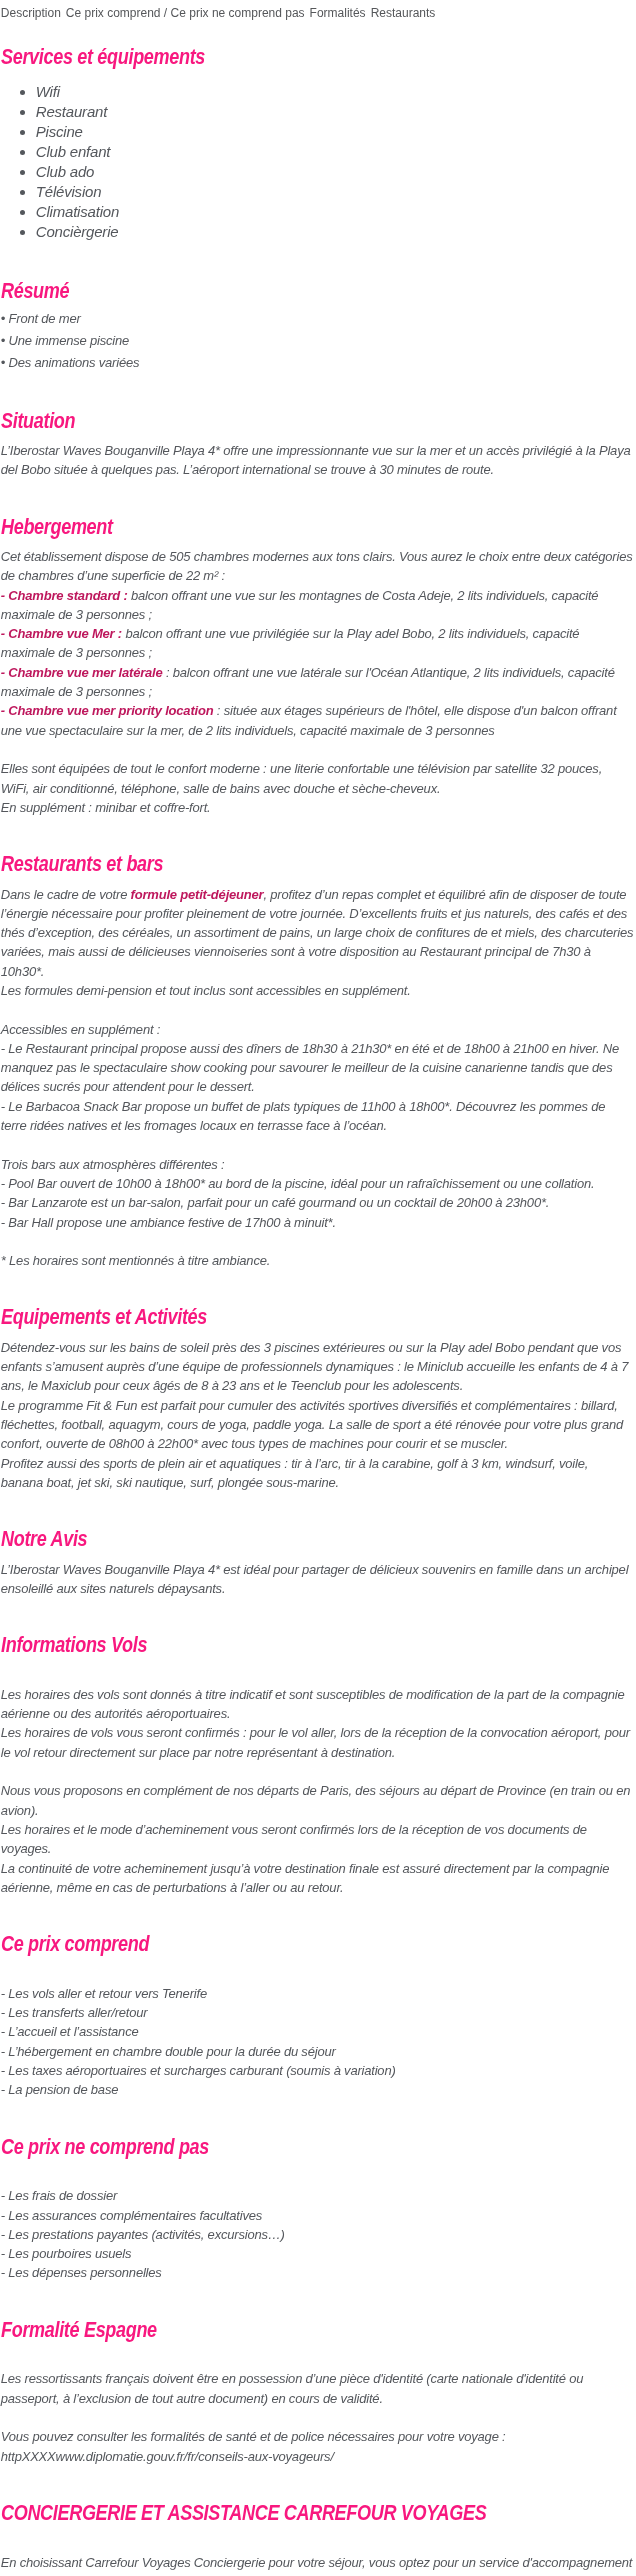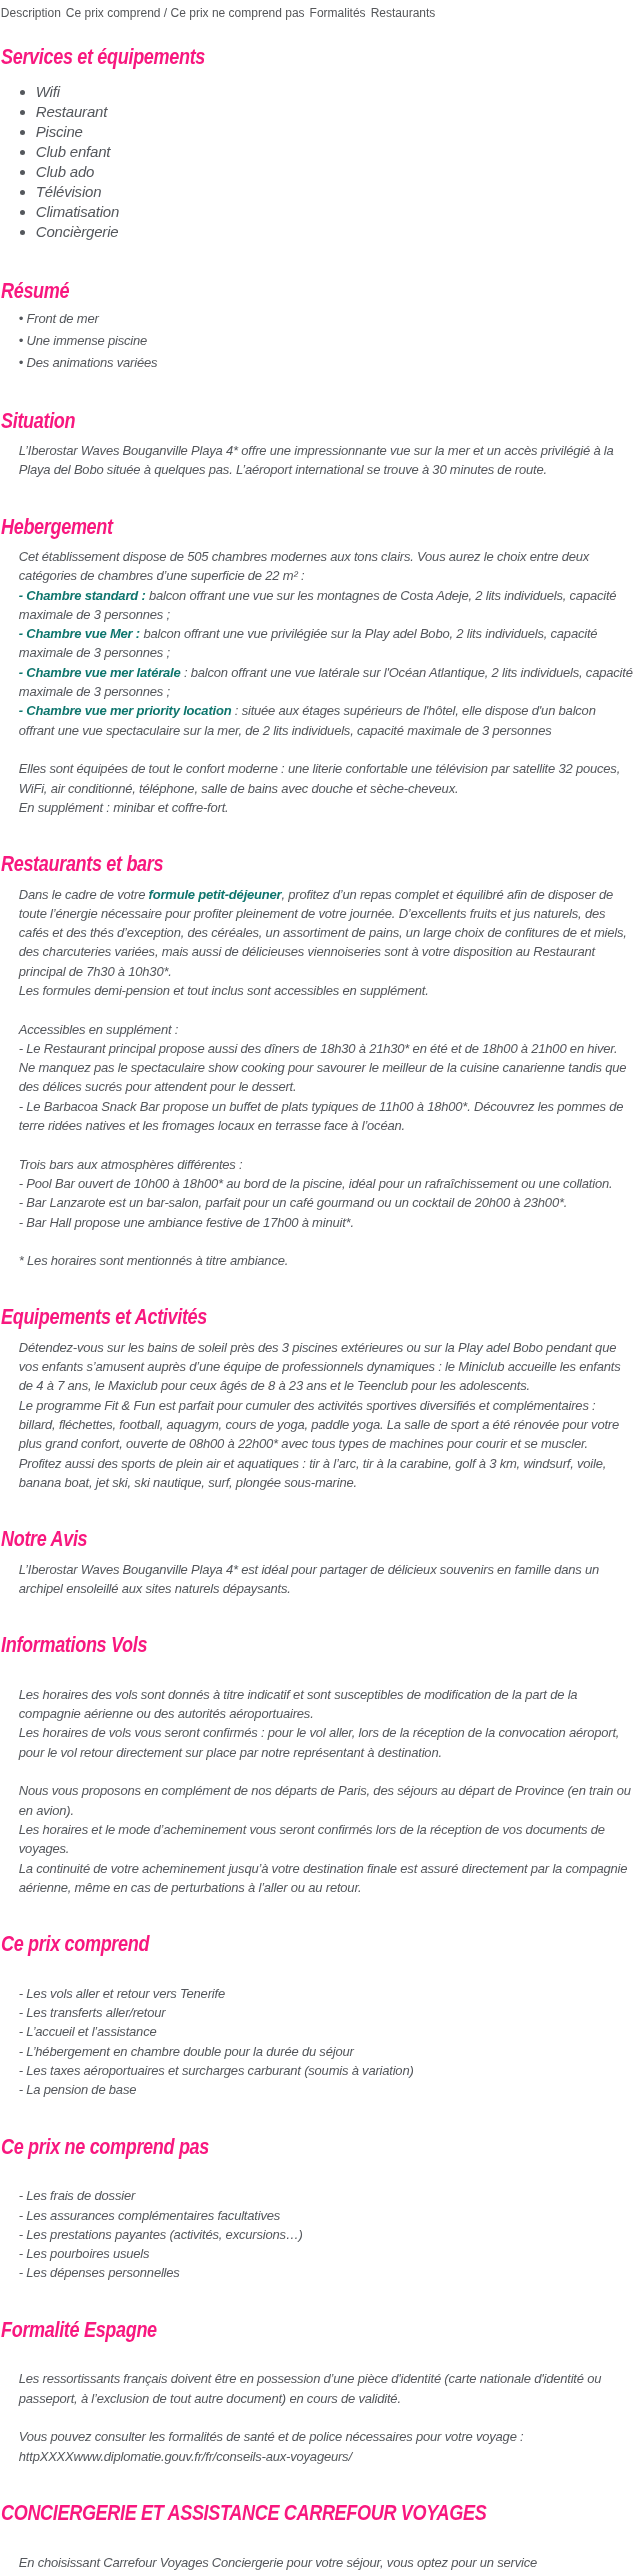--- a/index.html
+++ b/index.html
@@ -34,23 +34,22 @@
     letter-spacing:-0.4px;
     white-space:nowrap;
   }
   section.tight h2{margin-bottom:4.2px;margin-top:36px;}
   .bp{
     margin:0;
     font-style:italic;
     font-size:13px;
     line-height:19.3px;
     letter-spacing:-0.2px;
-    padding-left:18px;
   }
-  .bp .b{font-weight:700;color:#0f766e;text-align:right;}
+  .bp .b{font-weight:700;color:#be185d;text-align:right;}
   section.tight .bp{line-height:22px;}
   ul.am{
     margin:13.4px 0 0 0;
     padding-left:35px;
     list-style:disc;
   }
   ul.am li{
     font-style:italic;
     font-size:15px;
     line-height:20px;

